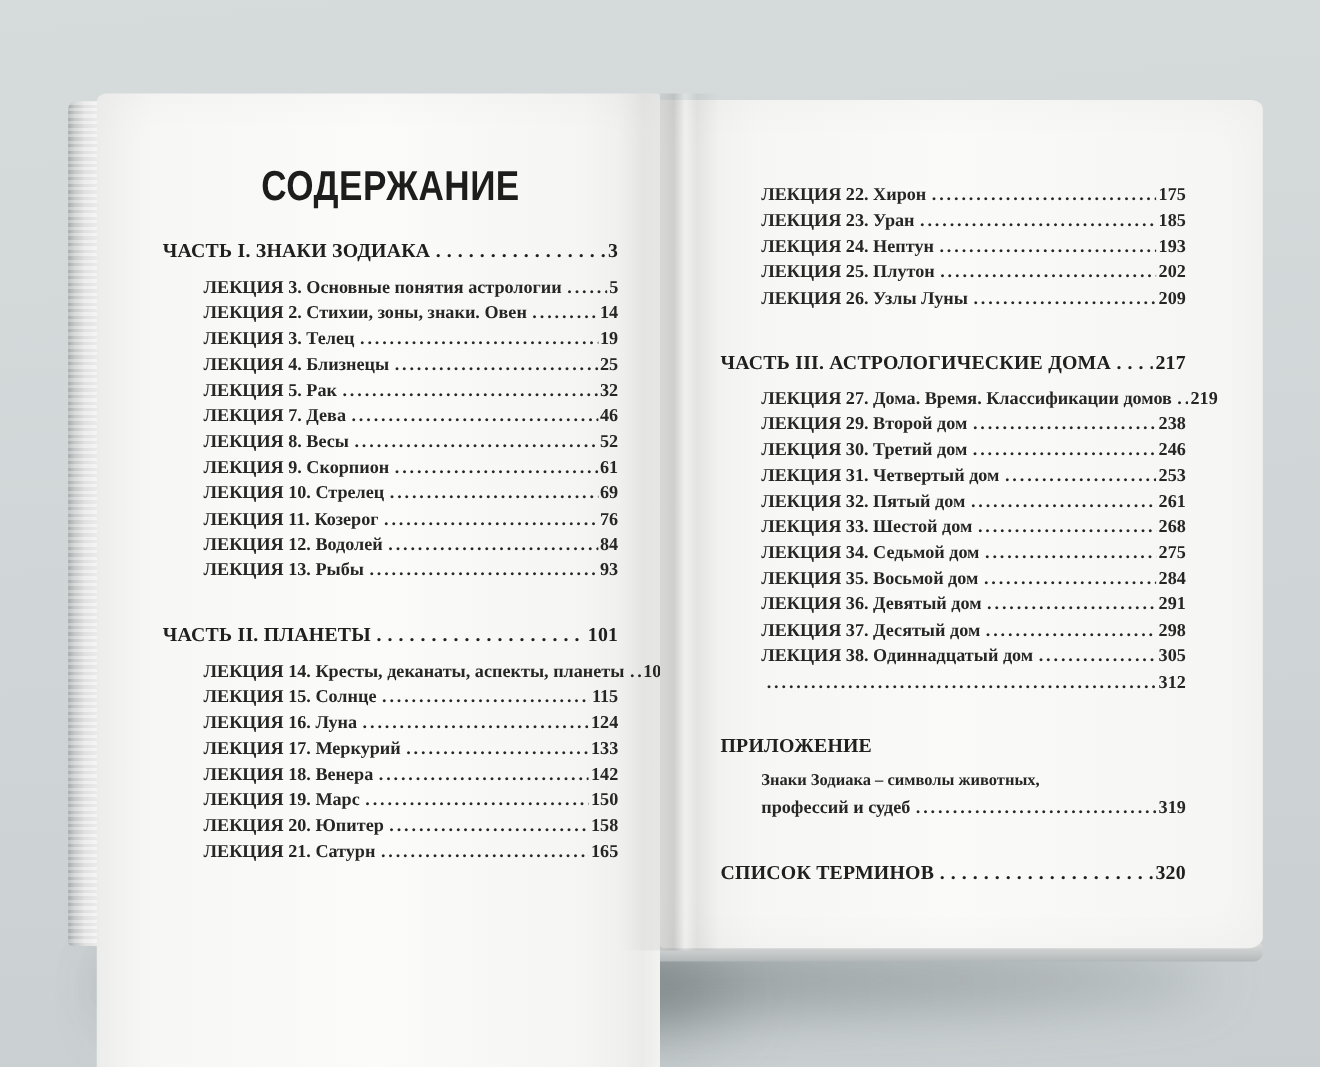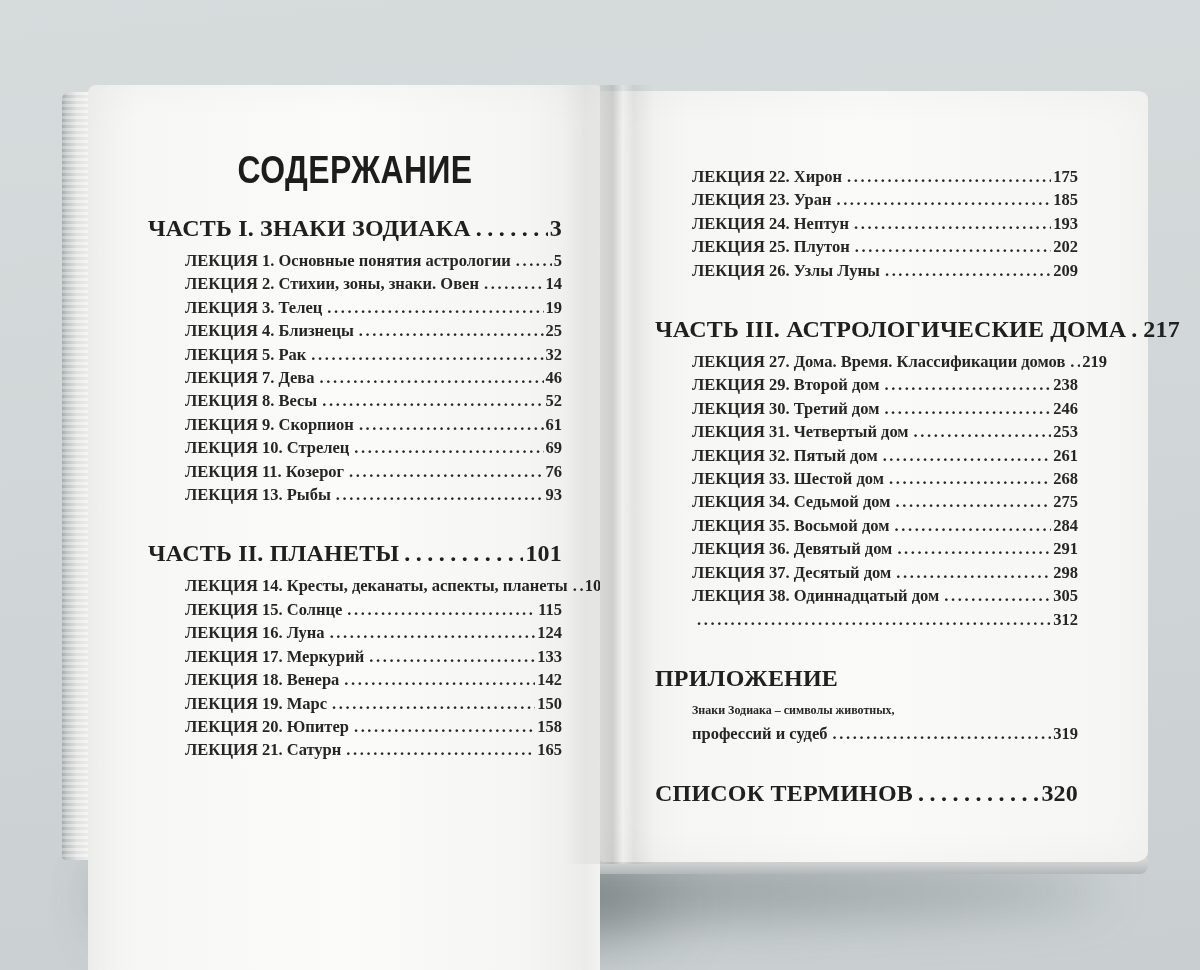--- a/index.html
+++ b/index.html
@@ -64,24 +64,24 @@
 
   
   .toc-title{
     margin:0 0 22px;color:#1d1d1d;text-align:center;
     font-family:"Liberation Sans", sans-serif;font-weight:700;
     font-size:38px;line-height:42px;letter-spacing:.5px;
     transform:scaleX(.84);
   }
   .toc{color:#262626;font-weight:700;}
   .toc-row{display:flex;align-items:baseline;}
-  .toc-heading{font-size:24px;line-height:30px;margin-bottom:6px;letter-spacing:.2px;color:#202020;}
+  .toc-heading{font-size:18px;line-height:30px;margin-bottom:6px;letter-spacing:.2px;color:#202020;}
   .toc-entry{font-size:16.5px;line-height:23.4px;padding-left:37px;}
   .toc-entry .toc-row{line-height:23.4px;}
-  .toc-plainline{font-size:12px;line-height:23.4px;}
+  .toc-plainline{font-size:15px;line-height:23.4px;}
   .toc-section + .toc-section{margin-top:32px;}
   .toc-label{flex:0 1 auto;white-space:nowrap;}
   .dots{flex:1 1 auto;min-width:10px;overflow:hidden;white-space:nowrap;margin:0 2px 0 5px;}
   .dots::after{
     content:"..........................................................................................................................";
     letter-spacing:2.6px;
   }
   .toc-heading .dots::after{letter-spacing:5.5px;}
   .pg{flex:0 0 auto;white-space:nowrap;}
 </style>
@@ -100,21 +100,21 @@
       <h1 class="toc-title">СОДЕРЖАНИЕ</h1>
       <div class="toc" id="toc-left">
           <section class="toc-section">
             <div class="toc-row toc-heading">
               <span class="toc-label">ЧАСТЬ I. ЗНАКИ ЗОДИАКА</span>
               <span class="dots"></span>
               <span class="pg">3</span>
             </div>
             <div class="toc-entry">
               <div class="toc-row">
-                <span class="toc-label">ЛЕКЦИЯ 1. Основные понятия астрологии</span>
+                <span class="toc-label">ЛЕКЦИЯ 3. Основные понятия астрологии</span>
                 <span class="dots"></span>
                 <span class="pg">5</span>
               </div>
             </div>
             <div class="toc-entry">
               <div class="toc-row">
                 <span class="toc-label">ЛЕКЦИЯ 2. Стихии, зоны, знаки. Овен</span>
                 <span class="dots"></span>
                 <span class="pg">14</span>
               </div>
@@ -166,20 +166,27 @@
                 <span class="toc-label">ЛЕКЦИЯ 10. Стрелец</span>
                 <span class="dots"></span>
                 <span class="pg">69</span>
               </div>
             </div>
             <div class="toc-entry">
               <div class="toc-row">
                 <span class="toc-label">ЛЕКЦИЯ 11. Козерог</span>
                 <span class="dots"></span>
                 <span class="pg">76</span>
+              </div>
+            </div>
+            <div class="toc-entry">
+              <div class="toc-row">
+                <span class="toc-label">ЛЕКЦИЯ 12. Водолей</span>
+                <span class="dots"></span>
+                <span class="pg">84</span>
               </div>
             </div>
             <div class="toc-entry">
               <div class="toc-row">
                 <span class="toc-label">ЛЕКЦИЯ 13. Рыбы</span>
                 <span class="dots"></span>
                 <span class="pg">93</span>
               </div>
             </div>
           </section>

